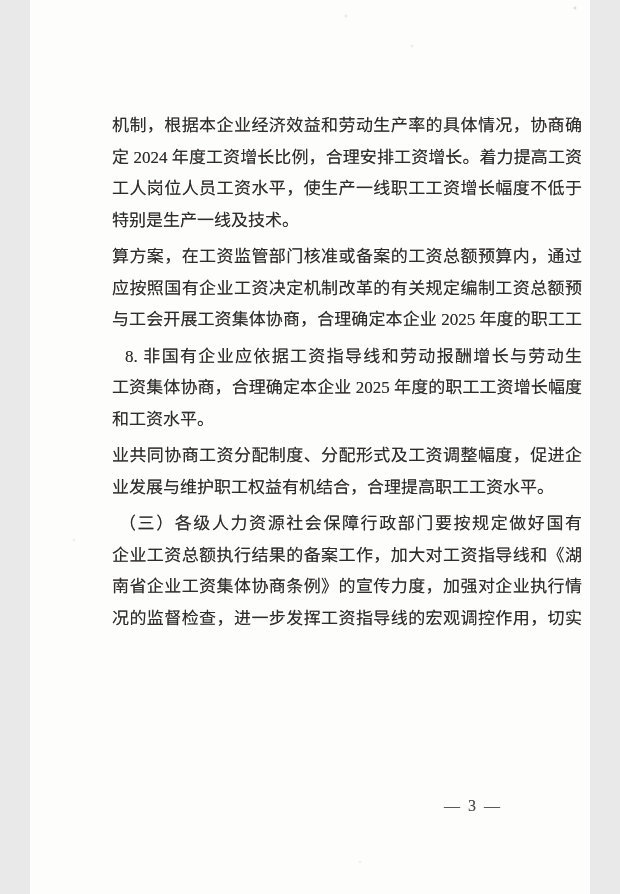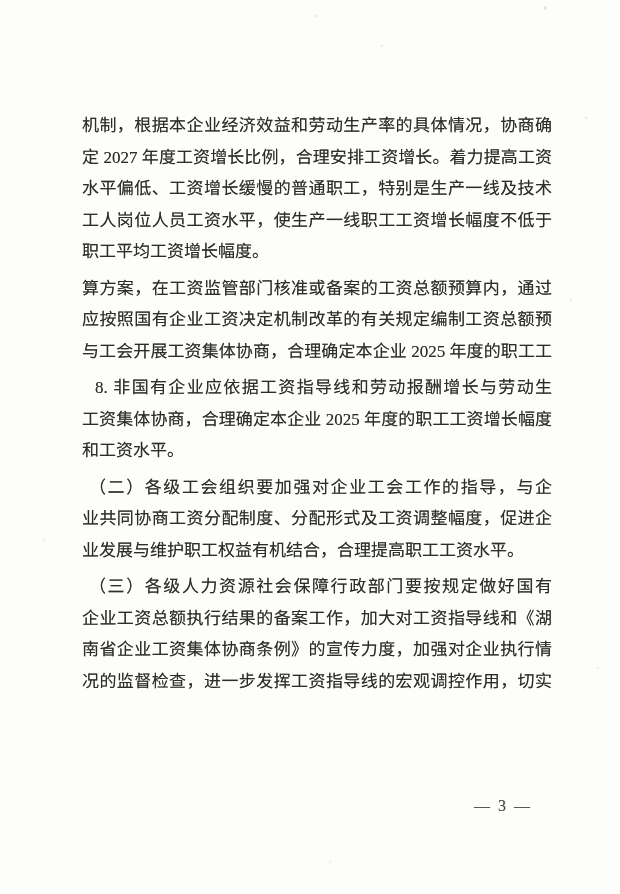--- a/index.html
+++ b/index.html
@@ -3,21 +3,21 @@
 <meta charset="utf-8">
 <style>
   html, body {
     margin: 0;
     padding: 0;
     background: #e9e9e9;
     font-family: "Liberation Serif", "DejaVu Serif", serif;
   }
   .page {
     position: relative;
-    width: 620px;
+    width: 560px;
     height: 894px;
     margin: 0 auto;
     background-color: #fdfdfc;
     
     background-image:
       radial-gradient(circle 1px at 545px 8px,  rgba(90,90,90,0.30), transparent 2px),
       radial-gradient(circle 1px at 316px 16px, rgba(110,110,110,0.22), transparent 2px),
       radial-gradient(circle 1px at 382px 46px, rgba(120,120,120,0.18), transparent 2px),
       radial-gradient(circle 1px at 586px 118px,rgba(120,120,120,0.20), transparent 2px),
       radial-gradient(circle 1px at 571px 300px,rgba(120,120,120,0.16), transparent 2px),
@@ -61,40 +61,38 @@
 </style>
 </head>
 <body>
 
 <div class="page">
 
   <main class="body-text">
 
     <div class="para">
       <div class="ln">机制，根据本企业经济效益和劳动生产率的具体情况，协商确</div>
-      <div class="ln">定 2027 年度工资增长比例，合理安排工资增长。着力提高工资</div>
-      <div class="ln">水平偏低、工资增长缓慢的普通职工，特别是生产一线及技术</div>
+      <div class="ln">定 2024 年度工资增长比例，合理安排工资增长。着力提高工资</div>
       <div class="ln">工人岗位人员工资水平，使生产一线职工工资增长幅度不低于</div>
-      <div class="ln end">职工平均工资增长幅度。</div>
+      <div class="ln end">特别是生产一线及技术。</div>
     </div>
 
     <div class="para">
       <div class="ln">算方案，在工资监管部门核准或备案的工资总额预算内，通过</div>
       <div class="ln">应按照国有企业工资决定机制改革的有关规定编制工资总额预</div>
       <div class="ln">与工会开展工资集体协商，合理确定本企业 2025 年度的职工工</div>
     </div>
 
     <div class="para">
       <div class="ln fi-num">8. 非国有企业应依据工资指导线和劳动报酬增长与劳动生</div>
       <div class="ln">工资集体协商，合理确定本企业 2025 年度的职工工资增长幅度</div>
       <div class="ln end">和工资水平。</div>
     </div>
 
     <div class="para">
-      <div class="ln fi-paren">（二）各级工会组织要加强对企业工会工作的指导，与企</div>
       <div class="ln">业共同协商工资分配制度、分配形式及工资调整幅度，促进企</div>
       <div class="ln end">业发展与维护职工权益有机结合，合理提高职工工资水平。</div>
     </div>
 
     <div class="para">
       <div class="ln fi-paren">（三）各级人力资源社会保障行政部门要按规定做好国有</div>
       <div class="ln">企业工资总额执行结果的备案工作，加大对工资指导线和《湖</div>
       <div class="ln">南省企业工资集体协商条例》的宣传力度，加强对企业执行情</div>
       <div class="ln">况的监督检查，进一步发挥工资指导线的宏观调控作用，切实</div>
     </div>

